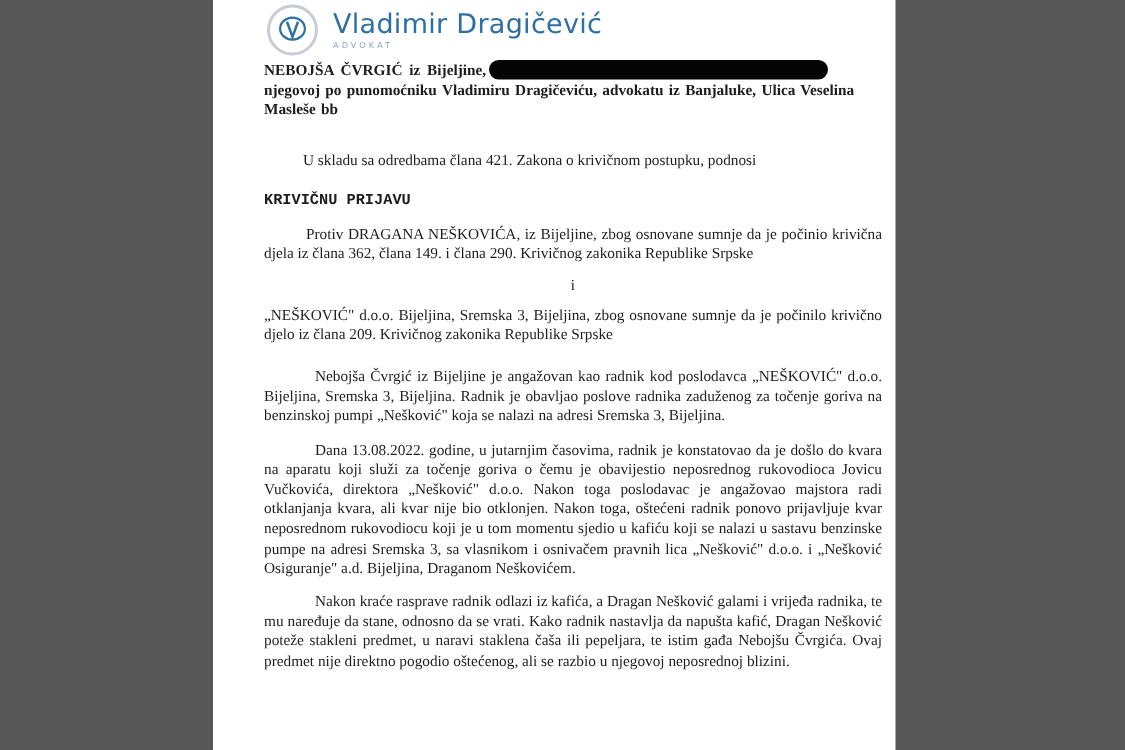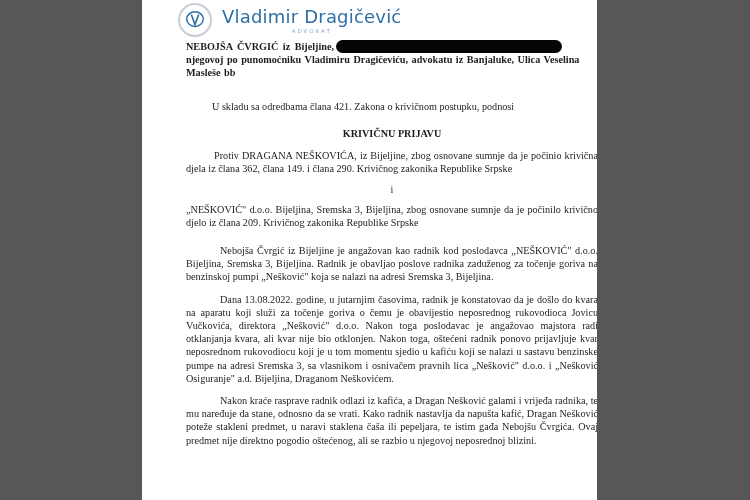--- a/index.html
+++ b/index.html
@@ -9,46 +9,46 @@
       position: absolute; left: 142px; top: 0; width: 455px; height: 500px;
       background: #ffffff; overflow: hidden;
     }
     .letterhead { position: absolute; left: 36px; top: 2px; height: 36px; display: flex; align-items: center; }
     .logo {
       width: 34px; height: 34px; border-radius: 50%;
       border: 2px solid #c9ccd6; display: flex; align-items: center; justify-content: center;
       position: relative; background: #fff;
     }
     .logo svg { width: 22px; height: 22px; }
-    .brand { margin-left: 10px; display: flex; flex-direction: column; text-align: center; }
+    .brand { margin-left: 10px; display: flex; flex-direction: column; }
     .brand-name {
       font-family: "DejaVu Sans", "Liberation Sans", sans-serif;
       color: #2e6fa6; font-size: 18px; letter-spacing: 0.2px; line-height: 20px;
     }
     .brand-sub {
       font-family: "DejaVu Sans", "Liberation Sans", sans-serif;
       color: #8aa9c7; font-size: 5.5px; letter-spacing: 2px; margin-top: 1px;
     }
     .doc {
-      position: absolute; left: 44px; top: 40px; width: 412px;
+      position: absolute; left: 34px; top: 40px; width: 412px;
       font-family: "Liberation Serif", "DejaVu Serif", serif; font-size: 10.2px; color: #1d1d1d;
       line-height: 13.2px;
     }
     .bold { font-weight: bold; }
     .party { position: relative; }
     .redact {
       display: inline-block; width: 226px; height: 13px; background: #050505;
       border-radius: 7px; vertical-align: -3px; margin-left: 2px;
     }
     .blk { display: block; }
     .sp { height: 11px; }
     .indent { text-indent: 34px; }
     .center { text-align: center; }
     .justify { text-align: justify; }
-    .title { font-weight: bold; text-align: center; margin-left: 0; }
+    .title { font-weight: bold; margin-left: 0; font-family: Liberation Mono, monospace; }
   </style>
 </head>
 <body>
 
 <div class="page">
   <div class="letterhead">
     <div class="logo">
       <svg viewBox="0 0 24 24">
         <ellipse cx="12" cy="11" rx="9" ry="8" fill="none" stroke="#2e6fa6" stroke-width="1.6"></ellipse>
         <path d="M8 6 L12 17 L16 6" fill="none" stroke="#2e6fa6" stroke-width="1.8"></path>

